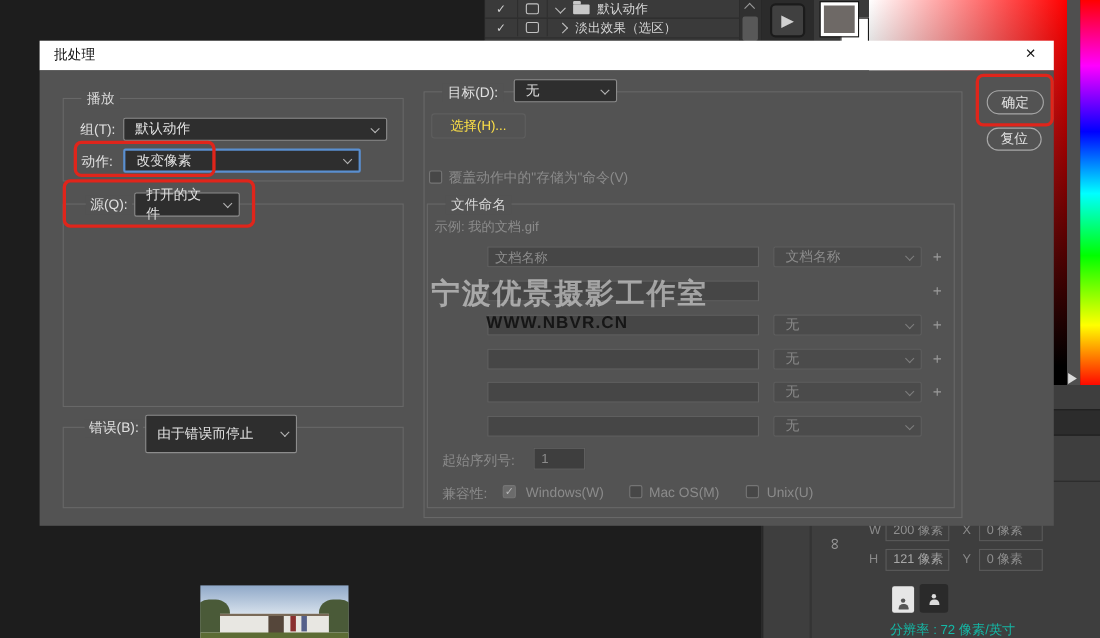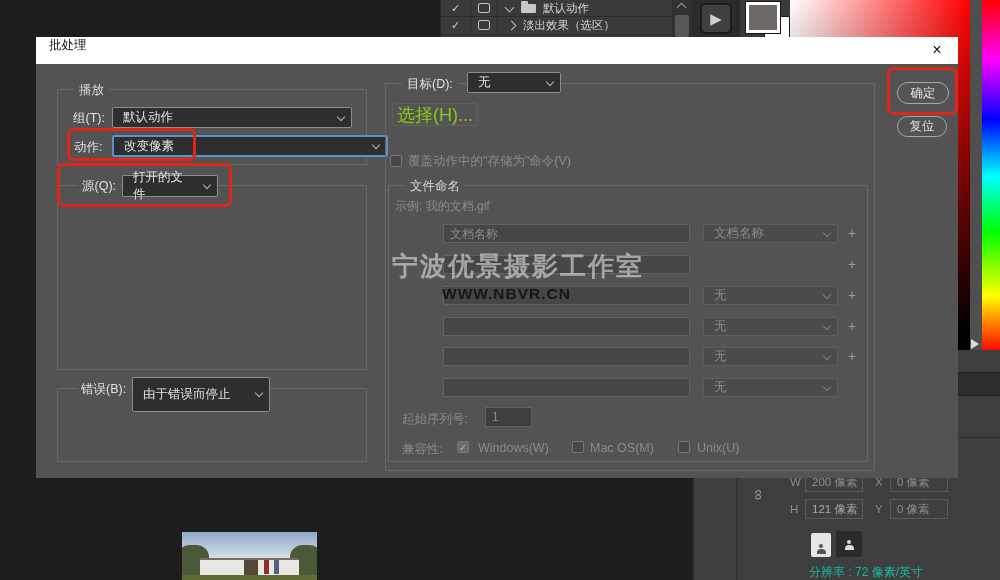--- a/index.html
+++ b/index.html
@@ -60,37 +60,37 @@
   .photo .tree { position:absolute; top:28%; width:24%; height:62%; background:#4a5a38; border-radius:40% 40% 10% 10%; }
   .photo .tree.left { left:-4%; } .photo .tree.right { right:-4%; }
   .photo .building { position:absolute; left:13%; top:54%; width:74%; height:40%; background:#e8e7e2; border-top:2px solid #7a6a58; }
   .photo .door { position:absolute; left:46%; top:58%; width:10%; height:36%; background:#55463a; }
   .photo .banner1 { position:absolute; left:61%; top:58%; width:3.5%; height:30%; background:#8a3030; }
   .photo .banner2 { position:absolute; left:68%; top:58%; width:3.5%; height:30%; background:#55608a; }
   .photo .grass { position:absolute; left:0; bottom:0; width:100%; height:10%; background:#5c6c34; }
 
   
   .dialog { position:absolute; left:36px; top:37px; width:922px; height:441px; }
-  .titlebar { position:absolute; left:0; top:0; width:922px; height:27px; background:#ffffff; display:flex; align-items:flex-start; }
+  .titlebar { position:absolute; left:0; top:0; width:922px; height:27px; background:#ffffff; display:flex; align-items:center; }
   .titlebar .title { margin-left:13px; font-size:12.5px; color:#111; }
   .titlebar .close { position:absolute; right:10px; top:2px; width:22px; height:22px; text-align:center; line-height:22px; font-size:16px; color:#111; }
   .dlg-body { position:absolute; left:0; top:27px; width:922px; height:414px; background:#535353; }
 
   .grp { position:absolute; border:1px solid #686868; }
   .grp-legend { position:absolute; top:-8px; left:16px; background:#535353; padding:0 5px; color:#d8d8d8; font-size:12.5px; }
   .lbl { position:absolute; color:#e0e0e0; font-size:12.5px; white-space:nowrap; }
   .lbl.dim { color:#8b8b8b; }
 
   .dd { position:absolute; background:#2e2e2e; border:1px solid #8c8c8c; border-radius:2px; color:#e2e2e2; font-size:12.5px; display:flex; align-items:center; padding:0 22px 0 10px; }
   .dd .dd-chev { position:absolute; right:7px; top:45%; width:6px; height:6px; border-right:1.5px solid #b5b5b5; border-bottom:1.5px solid #b5b5b5; transform:translateY(-50%) rotate(45deg); }
   .dd.focus { border:2px solid #5a8fd0; }
   .dd.disabled { background:#4b4b4b; border:1px solid #5e5e5e; color:#8b8b8b; }
   .dd.disabled .dd-chev { border-color:#7d7d7d; }
 
-  .btn { position:absolute; background:transparent; border:1px solid #5f5f5f; border-radius:3px; color:#84cc16; font-size:18px; display:flex; align-items:center; justify-content:center; }
+  .btn { position:absolute; background:transparent; border:1px solid #5f5f5f; border-radius:3px; color:#fde047; font-size:12px; display:flex; align-items:center; justify-content:center; }
   .pill { position:absolute; border:1.5px solid #a8a8a8; border-radius:11px; color:#e2e2e2; font-size:12.5px; display:flex; align-items:center; justify-content:center; background:transparent; }
 
   .txt-input { position:absolute; background:#464646; border:1px solid #626262; color:#cfcfcf; font-size:12px; padding:0 6px; font-family:"Liberation Sans","DejaVu Sans",sans-serif; }
   .txt-input::placeholder { color:#8d8d8d; }
   .plus { position:absolute; color:#9a9a9a; font-size:14px; }
 
   .cb { position:absolute; width:12px; height:12px; border:1px solid #757575; background:#474747; border-radius:2px; font-size:10px; line-height:11px; text-align:center; color:#b5b5b5; }
   .cb.checked { background:#6b6b6b; }
 
   .annot { position:absolute; border:3px solid #e0251b; border-radius:7px; z-index:40; }
@@ -188,21 +188,21 @@
 
       <div class="grp" style="left:21px; top:25px; width:310px; height:76px;">
         <span class="grp-legend">播放</span>
       </div>
       <span class="lbl" style="left:37px; top:46px;">组(T):</span>
       <div class="dd" style="left:76px; top:43px; width:240px; height:21px;">
         <span>默认动作</span>
         <span class="dd-chev"></span>
       </div>
       <span class="lbl" style="left:38px; top:75px;">动作:</span>
-      <div class="dd focus" style="left:76px; top:71px; width:276px; height:22px;">
+      <div class="dd focus" style="left:76px; top:71px; width:216px; height:22px;">
         <span>改变像素</span>
         <span class="dd-chev"></span>
       </div>
 
       <div class="grp" style="left:21px; top:121px; width:310px; height:185px;"></div>
       <span class="lbl" style="left:42px; top:114px; background:#535353; padding:0 4px;">源(Q):</span>
       <div class="dd" style="left:86px; top:111px; width:96px; height:22px;">
         <span>打开的文件</span>
         <span class="dd-chev"></span>
       </div>

